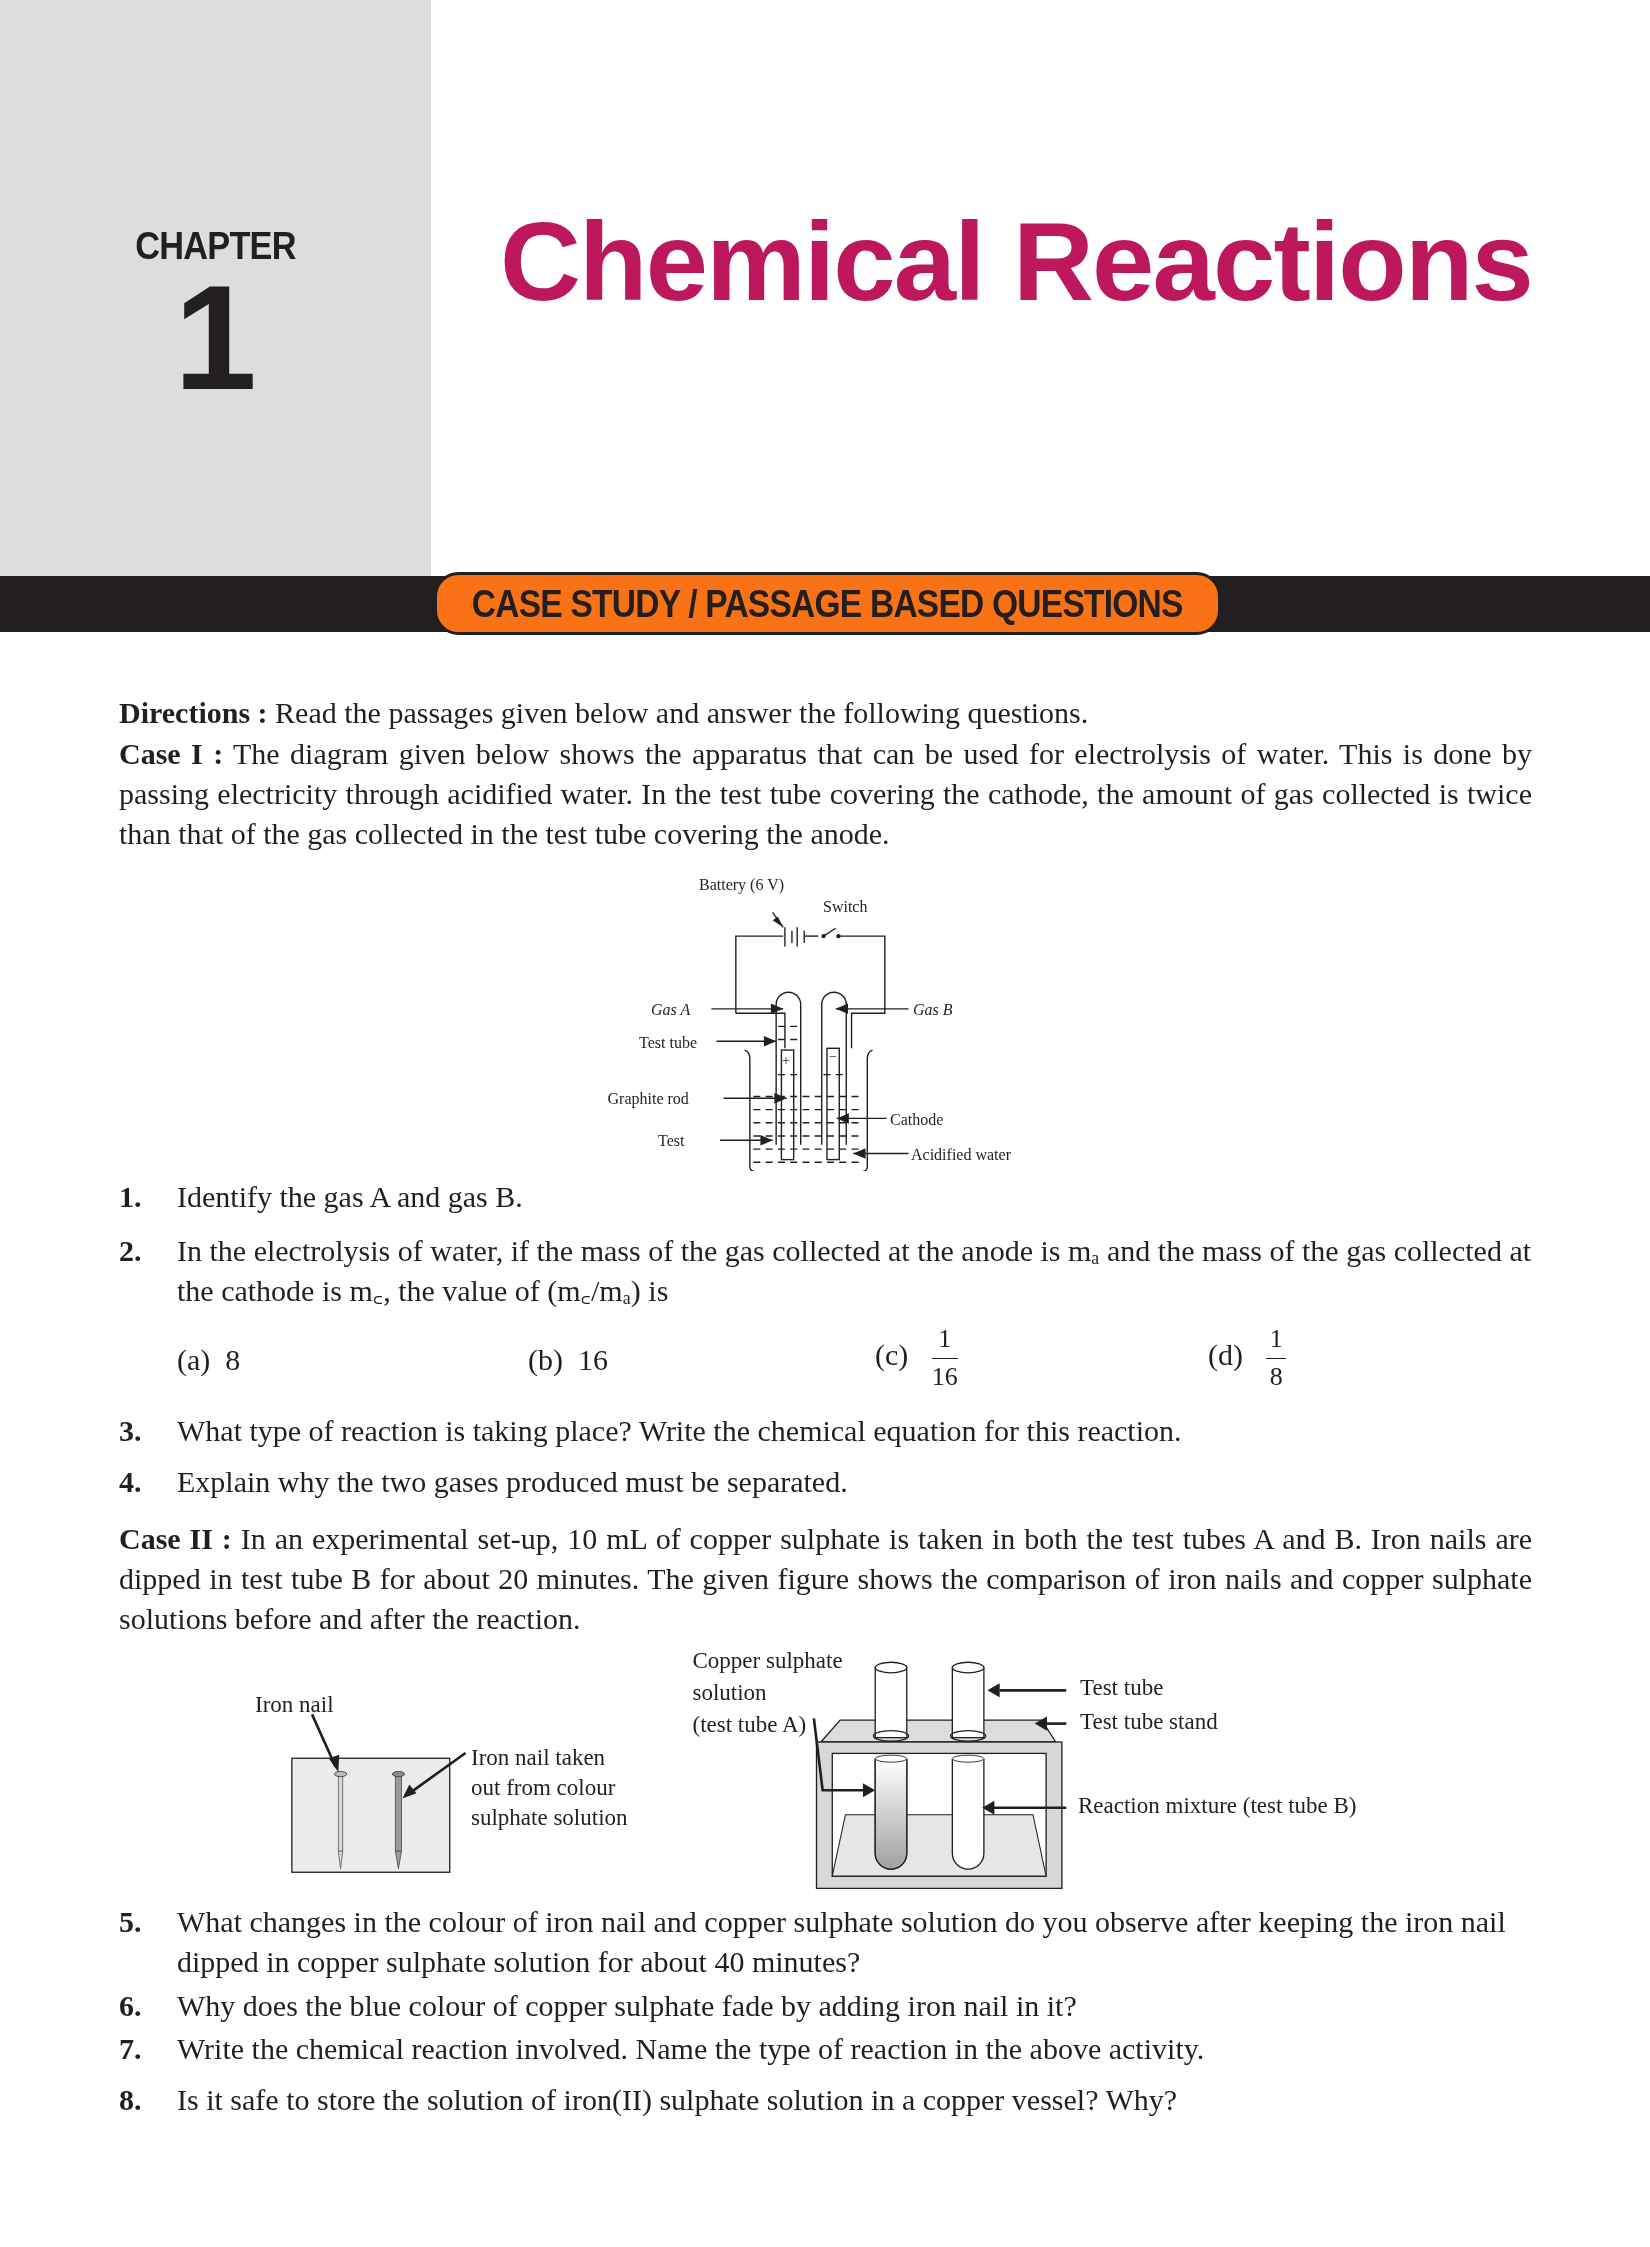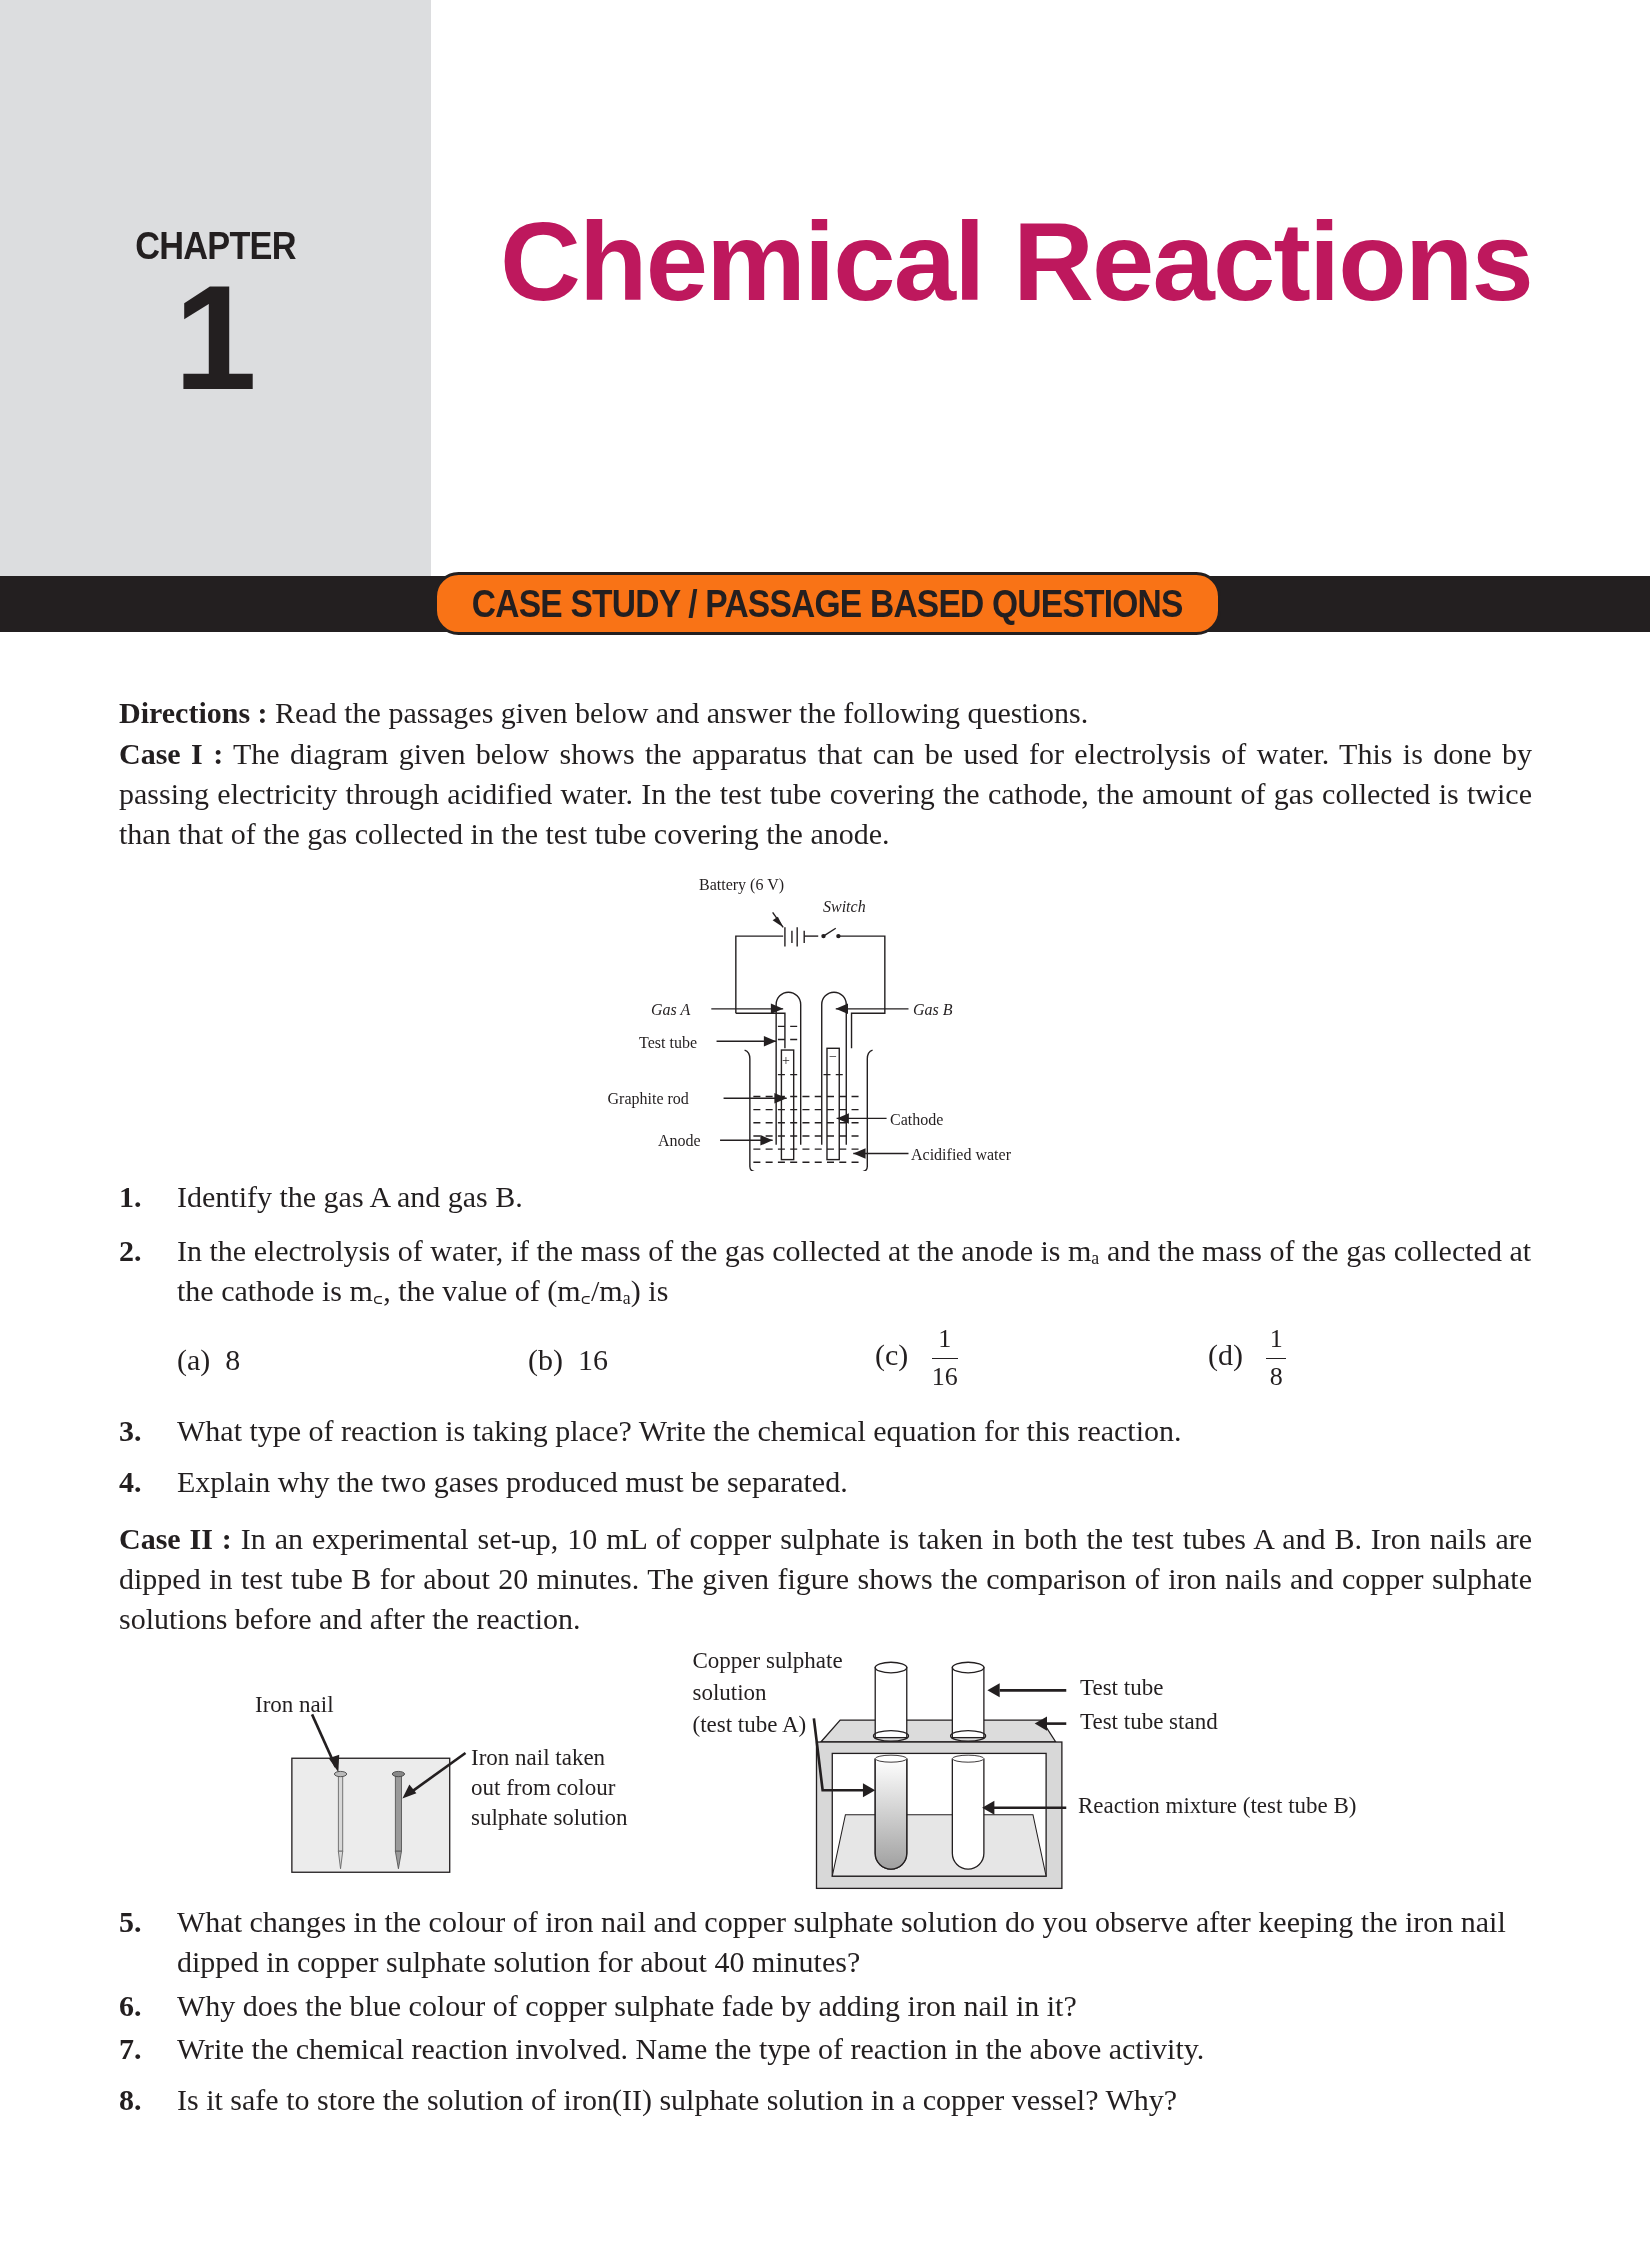--- a/index.html
+++ b/index.html
@@ -95,26 +95,26 @@
         <polygon points="200,305 186,299 186,311"></polygon>
       <polygon points="272,155 286,149 286,161"></polygon>
         <polygon points="273,280 287,274 287,286"></polygon>
       <polygon points="292,320 306,314 306,326"></polygon>
         <polygon points="212,62 200,54 206,50"></polygon>
       <circle cx="258" cy="72" r="2.5"></circle>
         <circle cx="275" cy="72" r="2.5"></circle>
     </g>
   </svg>
   <div class="abs lbl" style="left:102px; top:0px;">Battery (6 V)</div>
-  <div class="abs lbl" style="left:226px; top:22px;font-style:italic;">Switch</div>
+  <div class="abs lbl" style="left:226px; top:22px;">Switch</div>
   <div class="abs lbl" style="left:54px; top:125px; font-style:italic;">Gas A</div>
   <div class="abs lbl" style="left:316px; top:125px; font-style:italic;">Gas B</div>
   <div class="abs lbl" style="left:42px; top:158px;">Test tube</div>
   <div class="abs lbl" style="left:10.5px; top:214px;">Graphite rod</div>
-  <div class="abs lbl" style="left:61px; top:256px;">Anode</div>
+  <div class="abs lbl" style="left:61px; top:256px;">Test</div>
   <div class="abs lbl" style="left:293px; top:235px;">Cathode</div>
   <div class="abs lbl" style="left:314px; top:270px;">Acidified water</div>
   <div class="abs lbl" style="left:185px; top:176px; font-size:14px;">+</div>
   <div class="abs lbl" style="left:232px; top:172px; font-size:14px;">−</div>
 </div>
 
 <div class="abs q" style="top:1177px;">
   <span class="num">1.</span>
   <span class="txt">Identify the gas A and gas B.</span>
 </div>

